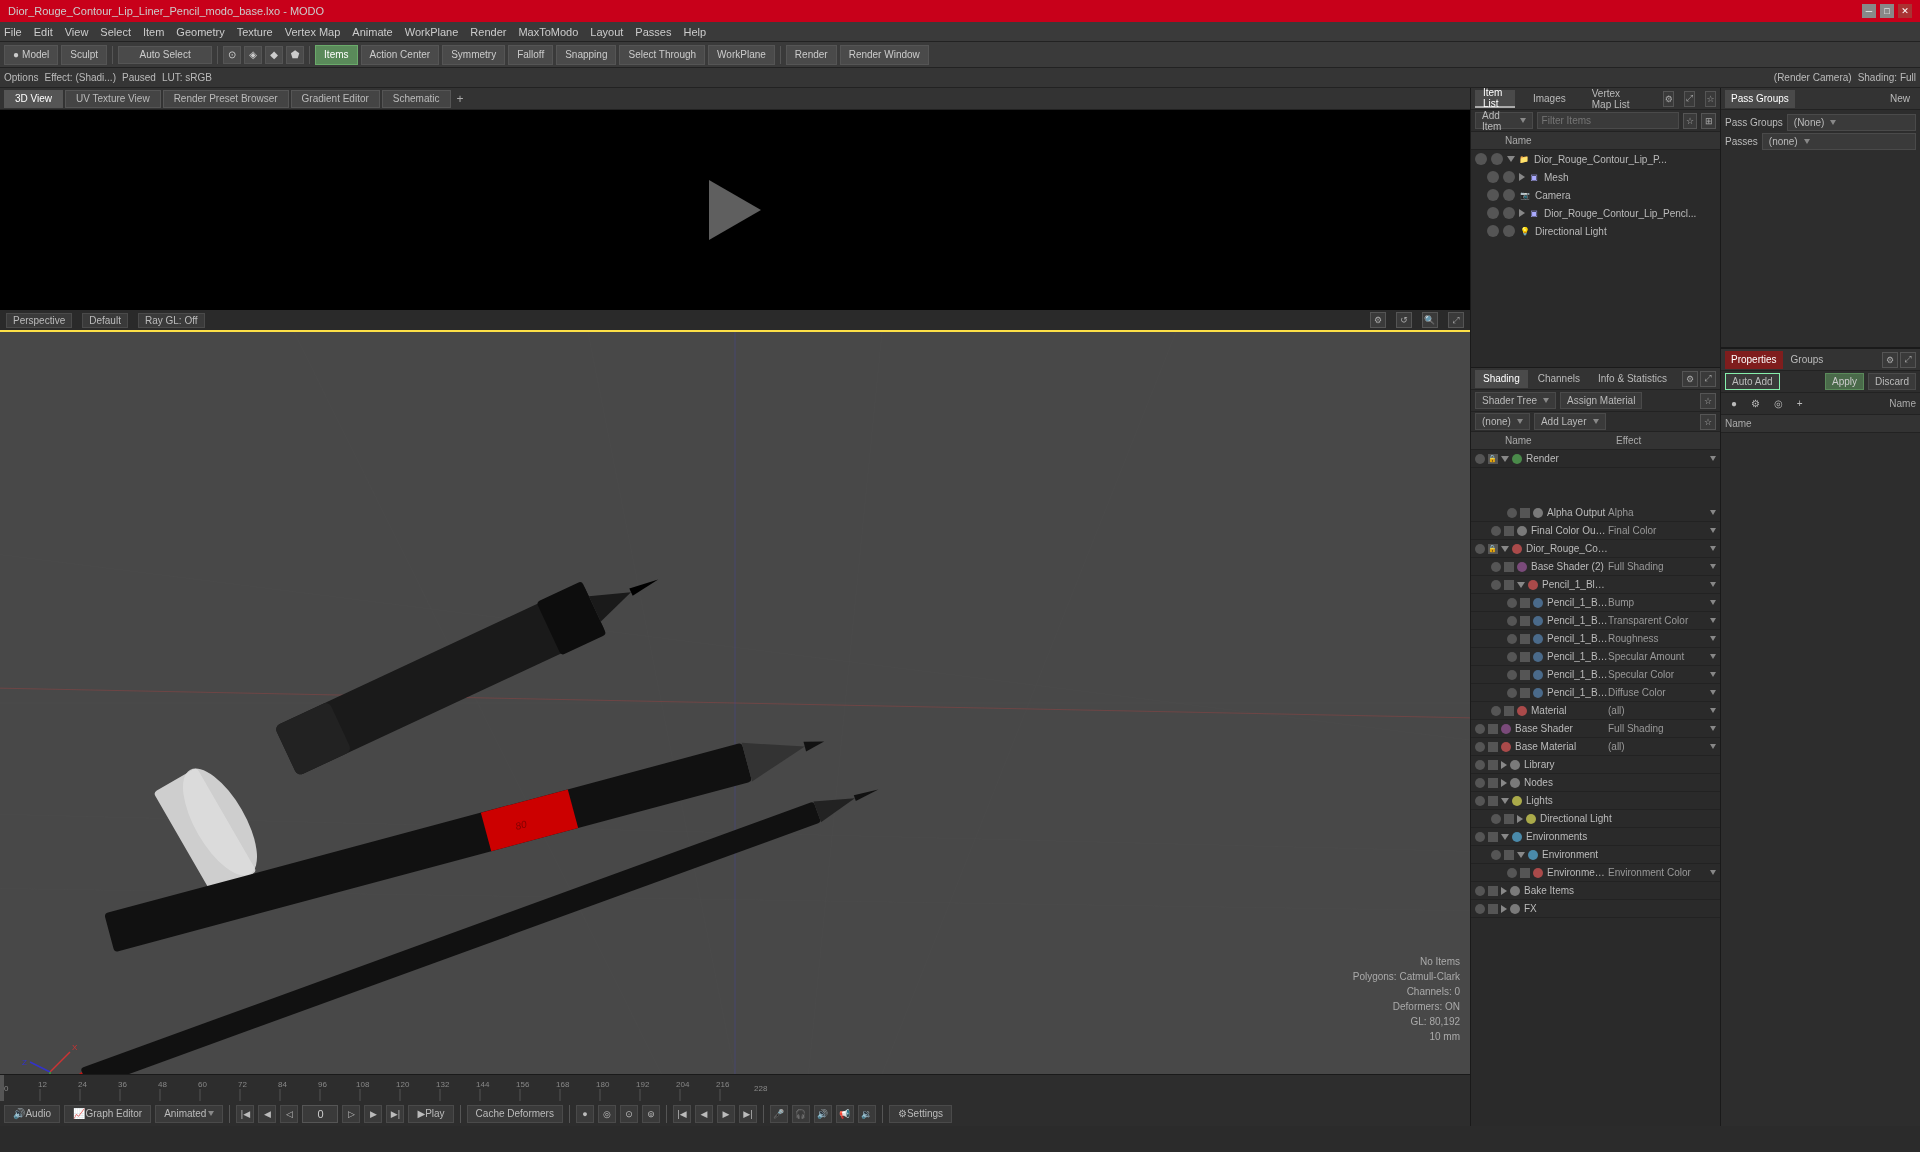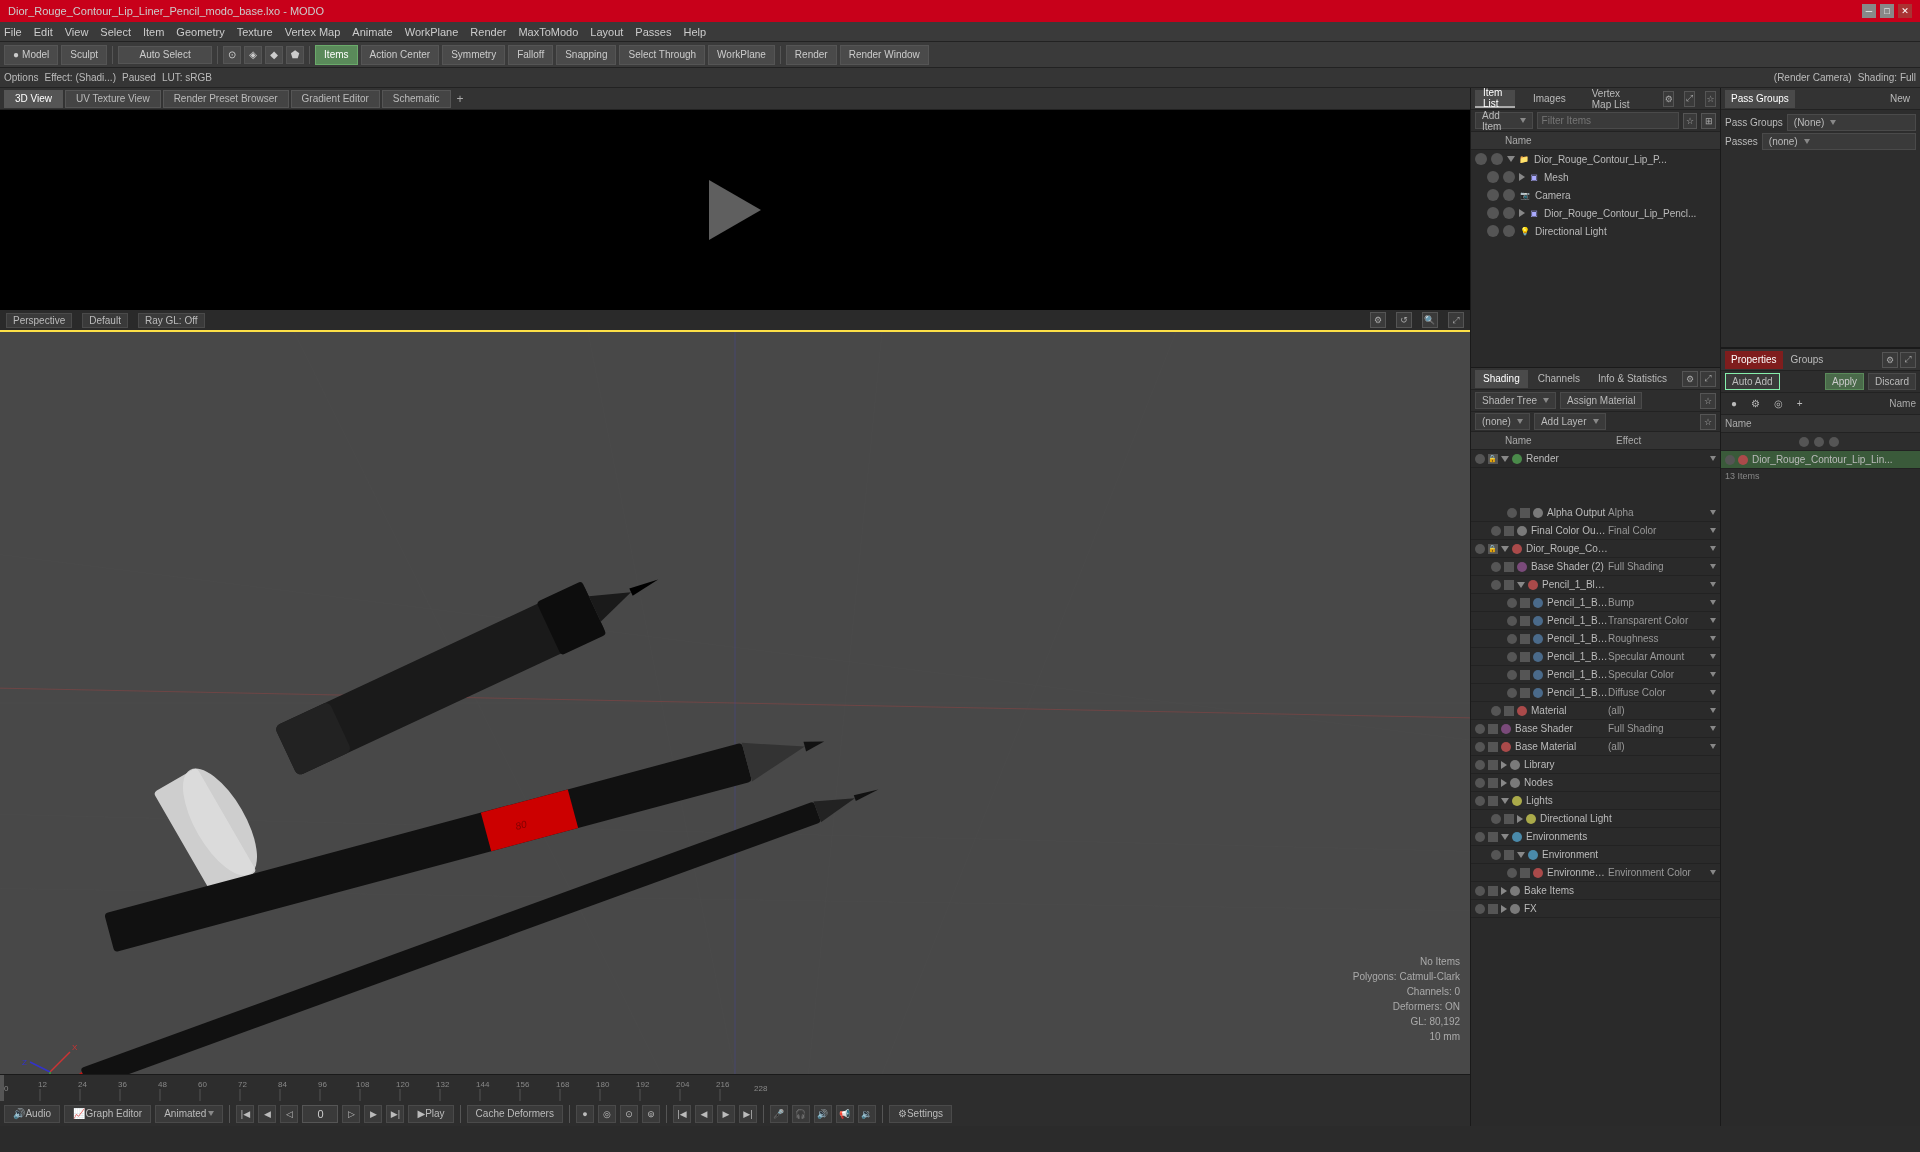--- a/index.html
+++ b/index.html
@@ -795,30 +795,16 @@
         <div class="fr-grsubtab">●</div>
         <div class="fr-grsubtab">⚙</div>
         <div class="fr-grsubtab">◎</div>
         <div class="fr-grsubtab">+</div>
         <span style="flex:1"></span>
         <span style="font-size:10px;color:#aaa;">Name</span>
       </div>
       <div id="fr-groups-header">
         <div style="flex:1">Name</div>
       </div>
-      <div id="fr-groups-content">
-
-        <div class="fr-group-item" style="background:#2d2d2d;justify-content:center;gap:2px;">
-          <div class="sh-eye"></div>
-          <div class="sh-eye"></div>
-          <div class="sh-eye"></div>
-        </div>
-        <div class="fr-group-item selected">
-          <div class="sh-eye"></div>
-          <div class="sh-color mat" style="margin-right:4px;"></div>
-          <span>Dior_Rouge_Contour_Lip_Lin...</span>
-        </div>
-        <div class="fr-group-meta">13 Items</div>
-      </div>
     </div>
   </div>
 
 </div>
 
 </body></html>

